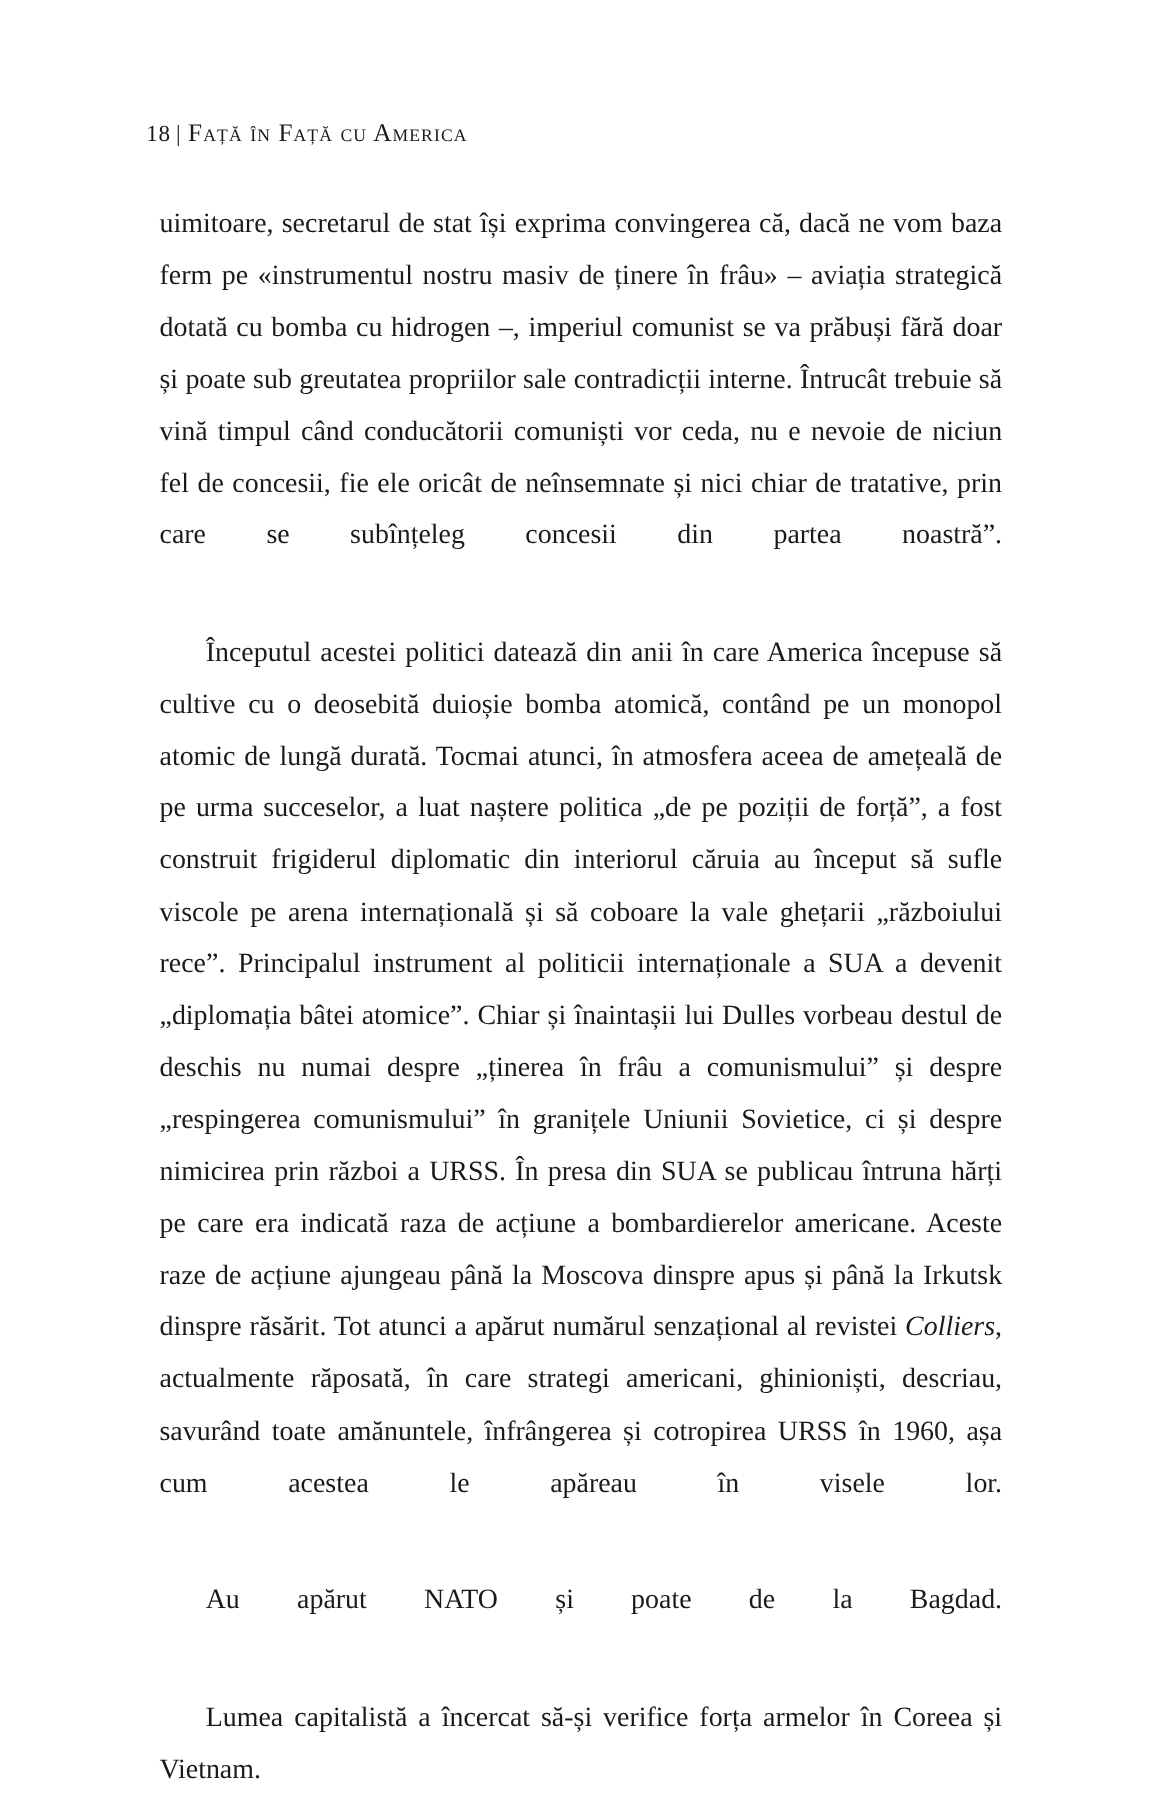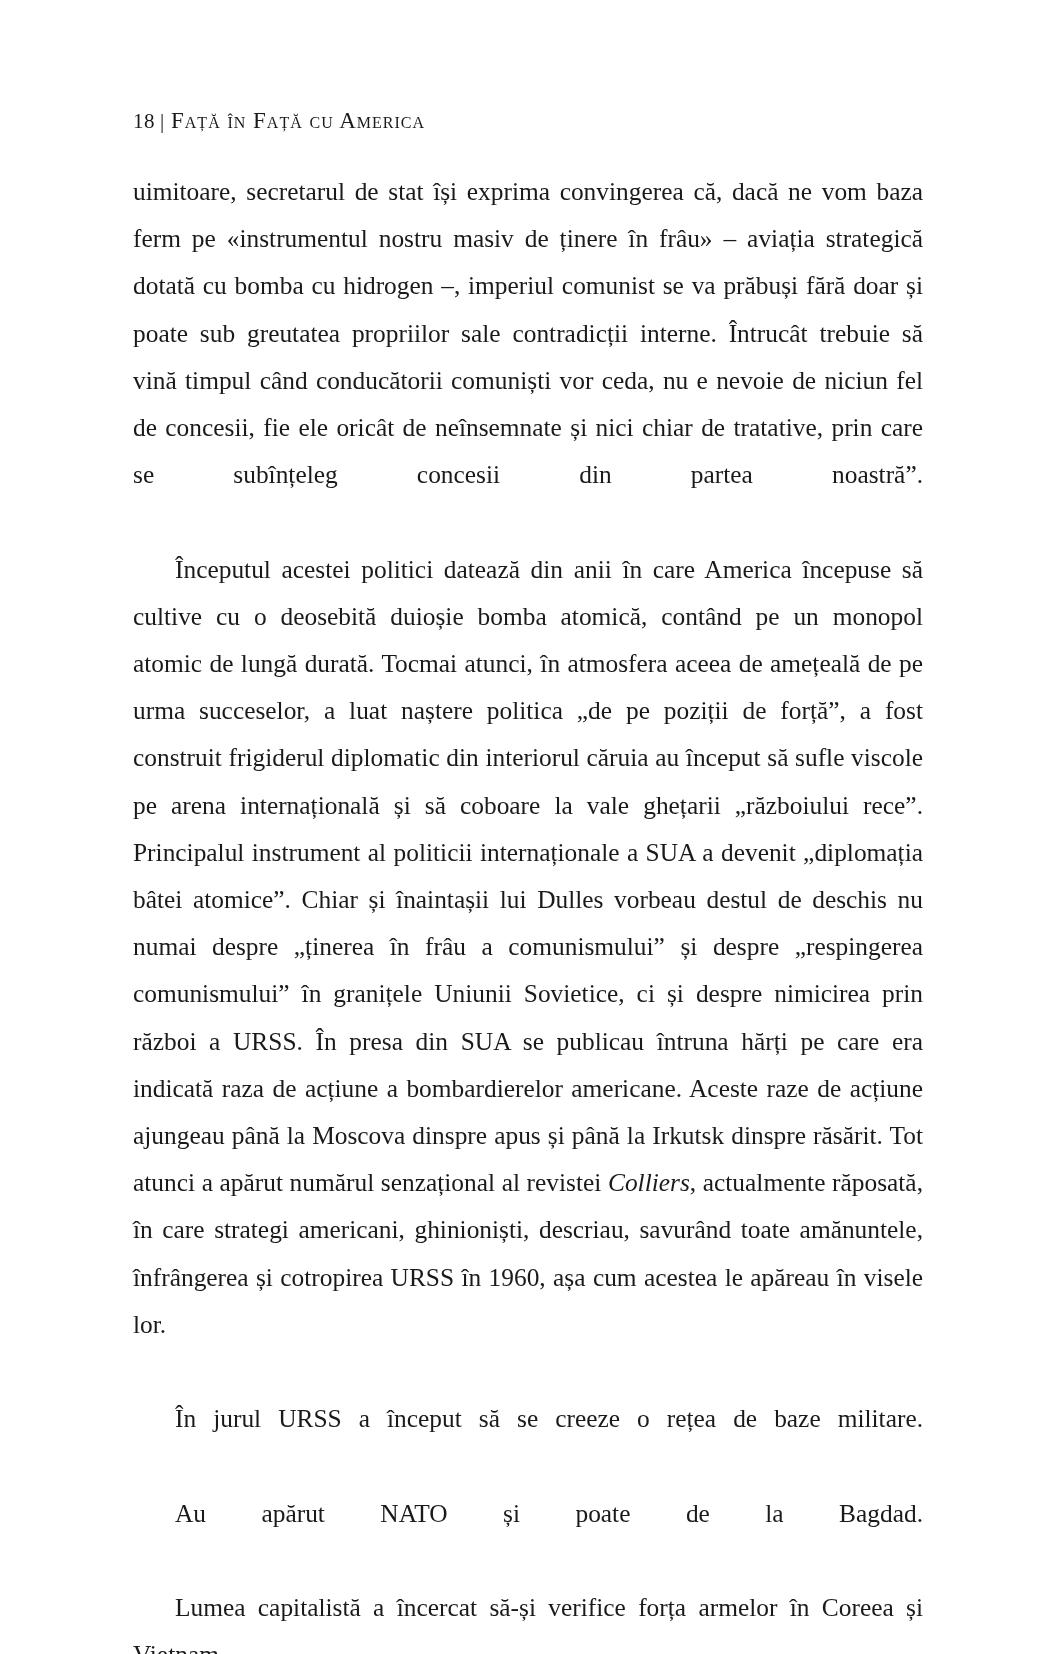--- a/index.html
+++ b/index.html
@@ -45,21 +45,21 @@
 
   
   .textblock {
     position: absolute;
     left: 133px;
     top: 168px;
     width: 790px;
   }
 
   .textblock p {
-    margin: 0;
+    margin: 12px;
     font-size: 25.4px;
     line-height: 47.2px;
     text-align: justify;
     text-justify: inter-word;
     word-spacing: 0.2px;
     hyphens: manual;
     -webkit-hyphens: manual;
     color: #1a1a1a;
   }
 
@@ -82,18 +82,17 @@
 
 <div class="page">
 
   <div class="running-head">
     <span class="folio">18</span><span class="rule">|</span><span class="title">Față în  Față cu America</span>
   </div>
 
   <div class="textblock">
       <p>uimitoare, secretarul de stat își exprima convingerea că, dacă ne vom baza ferm pe «instrumentul nostru masiv de ținere în frâu» – aviația strategică dotată cu bomba cu hidrogen –, imperiul comunist se va prăbuși fără doar și poate sub greutatea propriilor sale contradicții interne. Întrucât trebuie să vină timpul când conducătorii comuniști vor ceda, nu e nevoie de niciun fel de concesii, fie ele oricât de neînsemnate și nici chiar de tratative, prin care se subînțeleg concesii din partea noastră”.</p>
       <p class="indent">Începutul acestei politici datează din anii în care America începuse să cultive cu o deosebită duioșie bomba atomică, contând pe un monopol atomic de lungă durată. Tocmai atunci, în atmosfera aceea de amețeală de pe urma succeselor, a luat naștere politica „de pe poziții de forță”, a fost construit frigiderul diplomatic din interiorul căruia au început să sufle viscole pe arena internațională și să coboare la vale ghețarii „războiului rece”. Principalul instrument al politicii internaționale a SUA a devenit „diplomația bâtei atomice”. Chiar și înaintașii lui Dulles vorbeau destul de deschis nu numai despre „ținerea în frâu a comunismului” și despre „respingerea comunismului” în granițele Uniunii Sovietice, ci și despre nimicirea prin război a URSS. În presa din SUA se publicau întruna hărți pe care era indicată raza de acțiune a bombardierelor americane. Aceste raze de acțiune ajungeau până la Moscova dinspre apus și până la Irkutsk dinspre răsărit. Tot atunci a apărut numărul senzațional al revistei <em>Colliers</em>, actualmente răposată, în care strategi americani, ghinioniști, descriau, savurând toate amănuntele, înfrângerea și cotropirea URSS în 1960, așa cum acestea le apăreau în visele lor.</p>
-      <p class="indent">În jurul URSS a început să se creeze o rețea de baze militare.</p>
       <p class="indent">Au apărut NATO și poate de la Bagdad.</p>
       <p class="indent">Lumea capitalistă a încercat să-și verifice forța armelor în Coreea și Vietnam.</p>
     </div>
 
 </div>
 
 </body></html>

